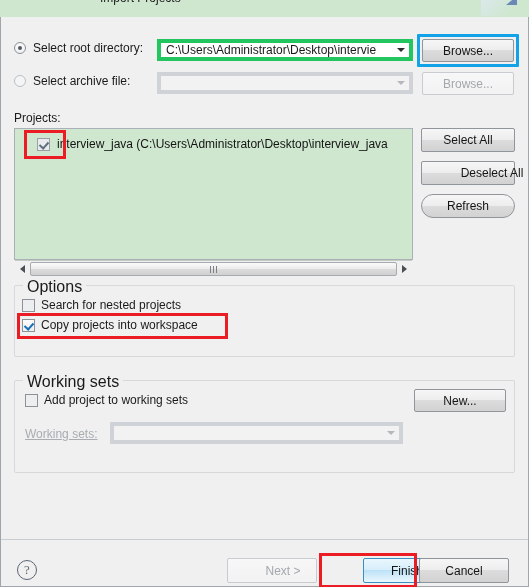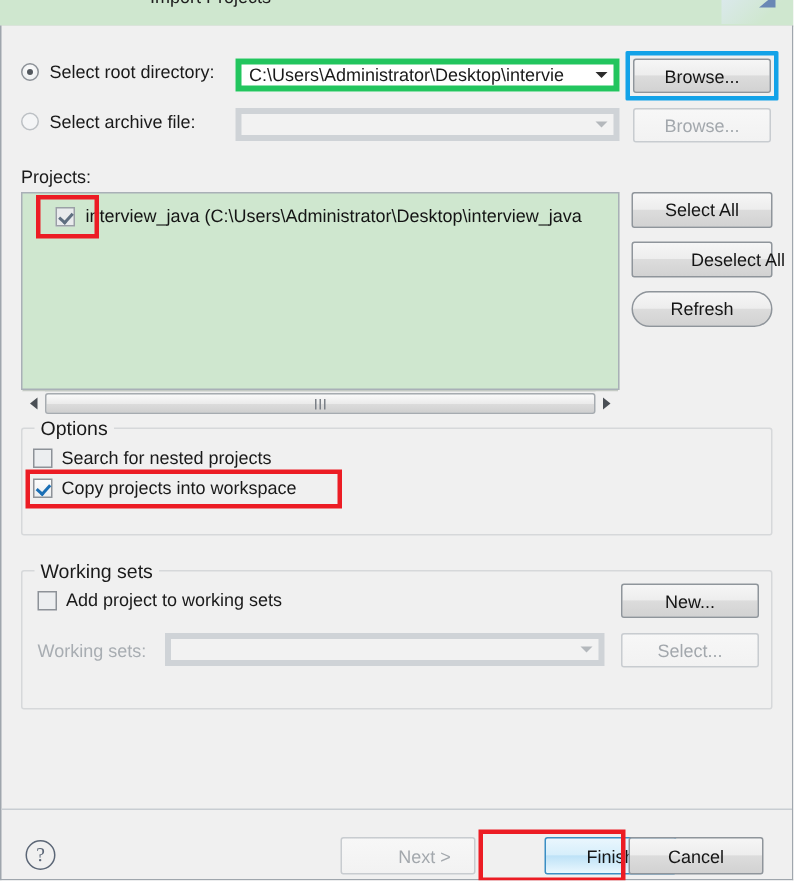--- a/index.html
+++ b/index.html
@@ -309,21 +309,21 @@
     position: absolute;
     box-sizing: border-box;
     border: 1px solid #d6d8da;
     border-radius: 2px;
   }
   .group-title {
     position: absolute;
     top: -8px; left: 8px;
     padding: 0 4px;
     background: #f0f0f0;
-    font-size: 13px;
+    font-size: 16px;
     color: #1a1a1a;
     white-space: nowrap;
   }
   .check-row {
     position: absolute;
     display: flex;
     align-items: center;
   }
   .check-row-label {
     margin-left: 6px;
@@ -464,32 +464,29 @@
 
     <div class="check-row" style="left:25px; top:376px;">
       <span class="cbox empty"></span>
       <span class="check-row-label">Add project to working sets</span>
     </div>
 
     <div class="btn" style="left:414px; top:372px; width:92px; height:23px;">
       <span>New...</span>
     </div>
 
-    <div class="plain-label disabled" style="left:25px; top:410px;">Working sets:</div>
+    <div class="plain-label disabled" style="left:25px; top:410px;text-decoration:underline;">Working sets:</div>
 
     <div class="combo disabled" style="left:110px; top:405px; width:293px; height:22px;">
       <span class="combo-text"></span>
       <span class="combo-arrow">
           <i></i>
         </span>
     </div>
 
-    <div class="btn disabled" style="left:414px; top:405px; width:92px; height:23px;">
-      <span>Select...</span>
-    </div>
 
     <div class="footer-sep" style="top:522px;"></div>
 
     <div class="help-icon" style="left:17px; top:543px;">
       <span>?</span>
     </div>
 
 
     <div class="btn disabled" style="left:227px; top:541px; width:90px; height:25px;padding-left:22px;">
       <span>Next &gt;</span>

